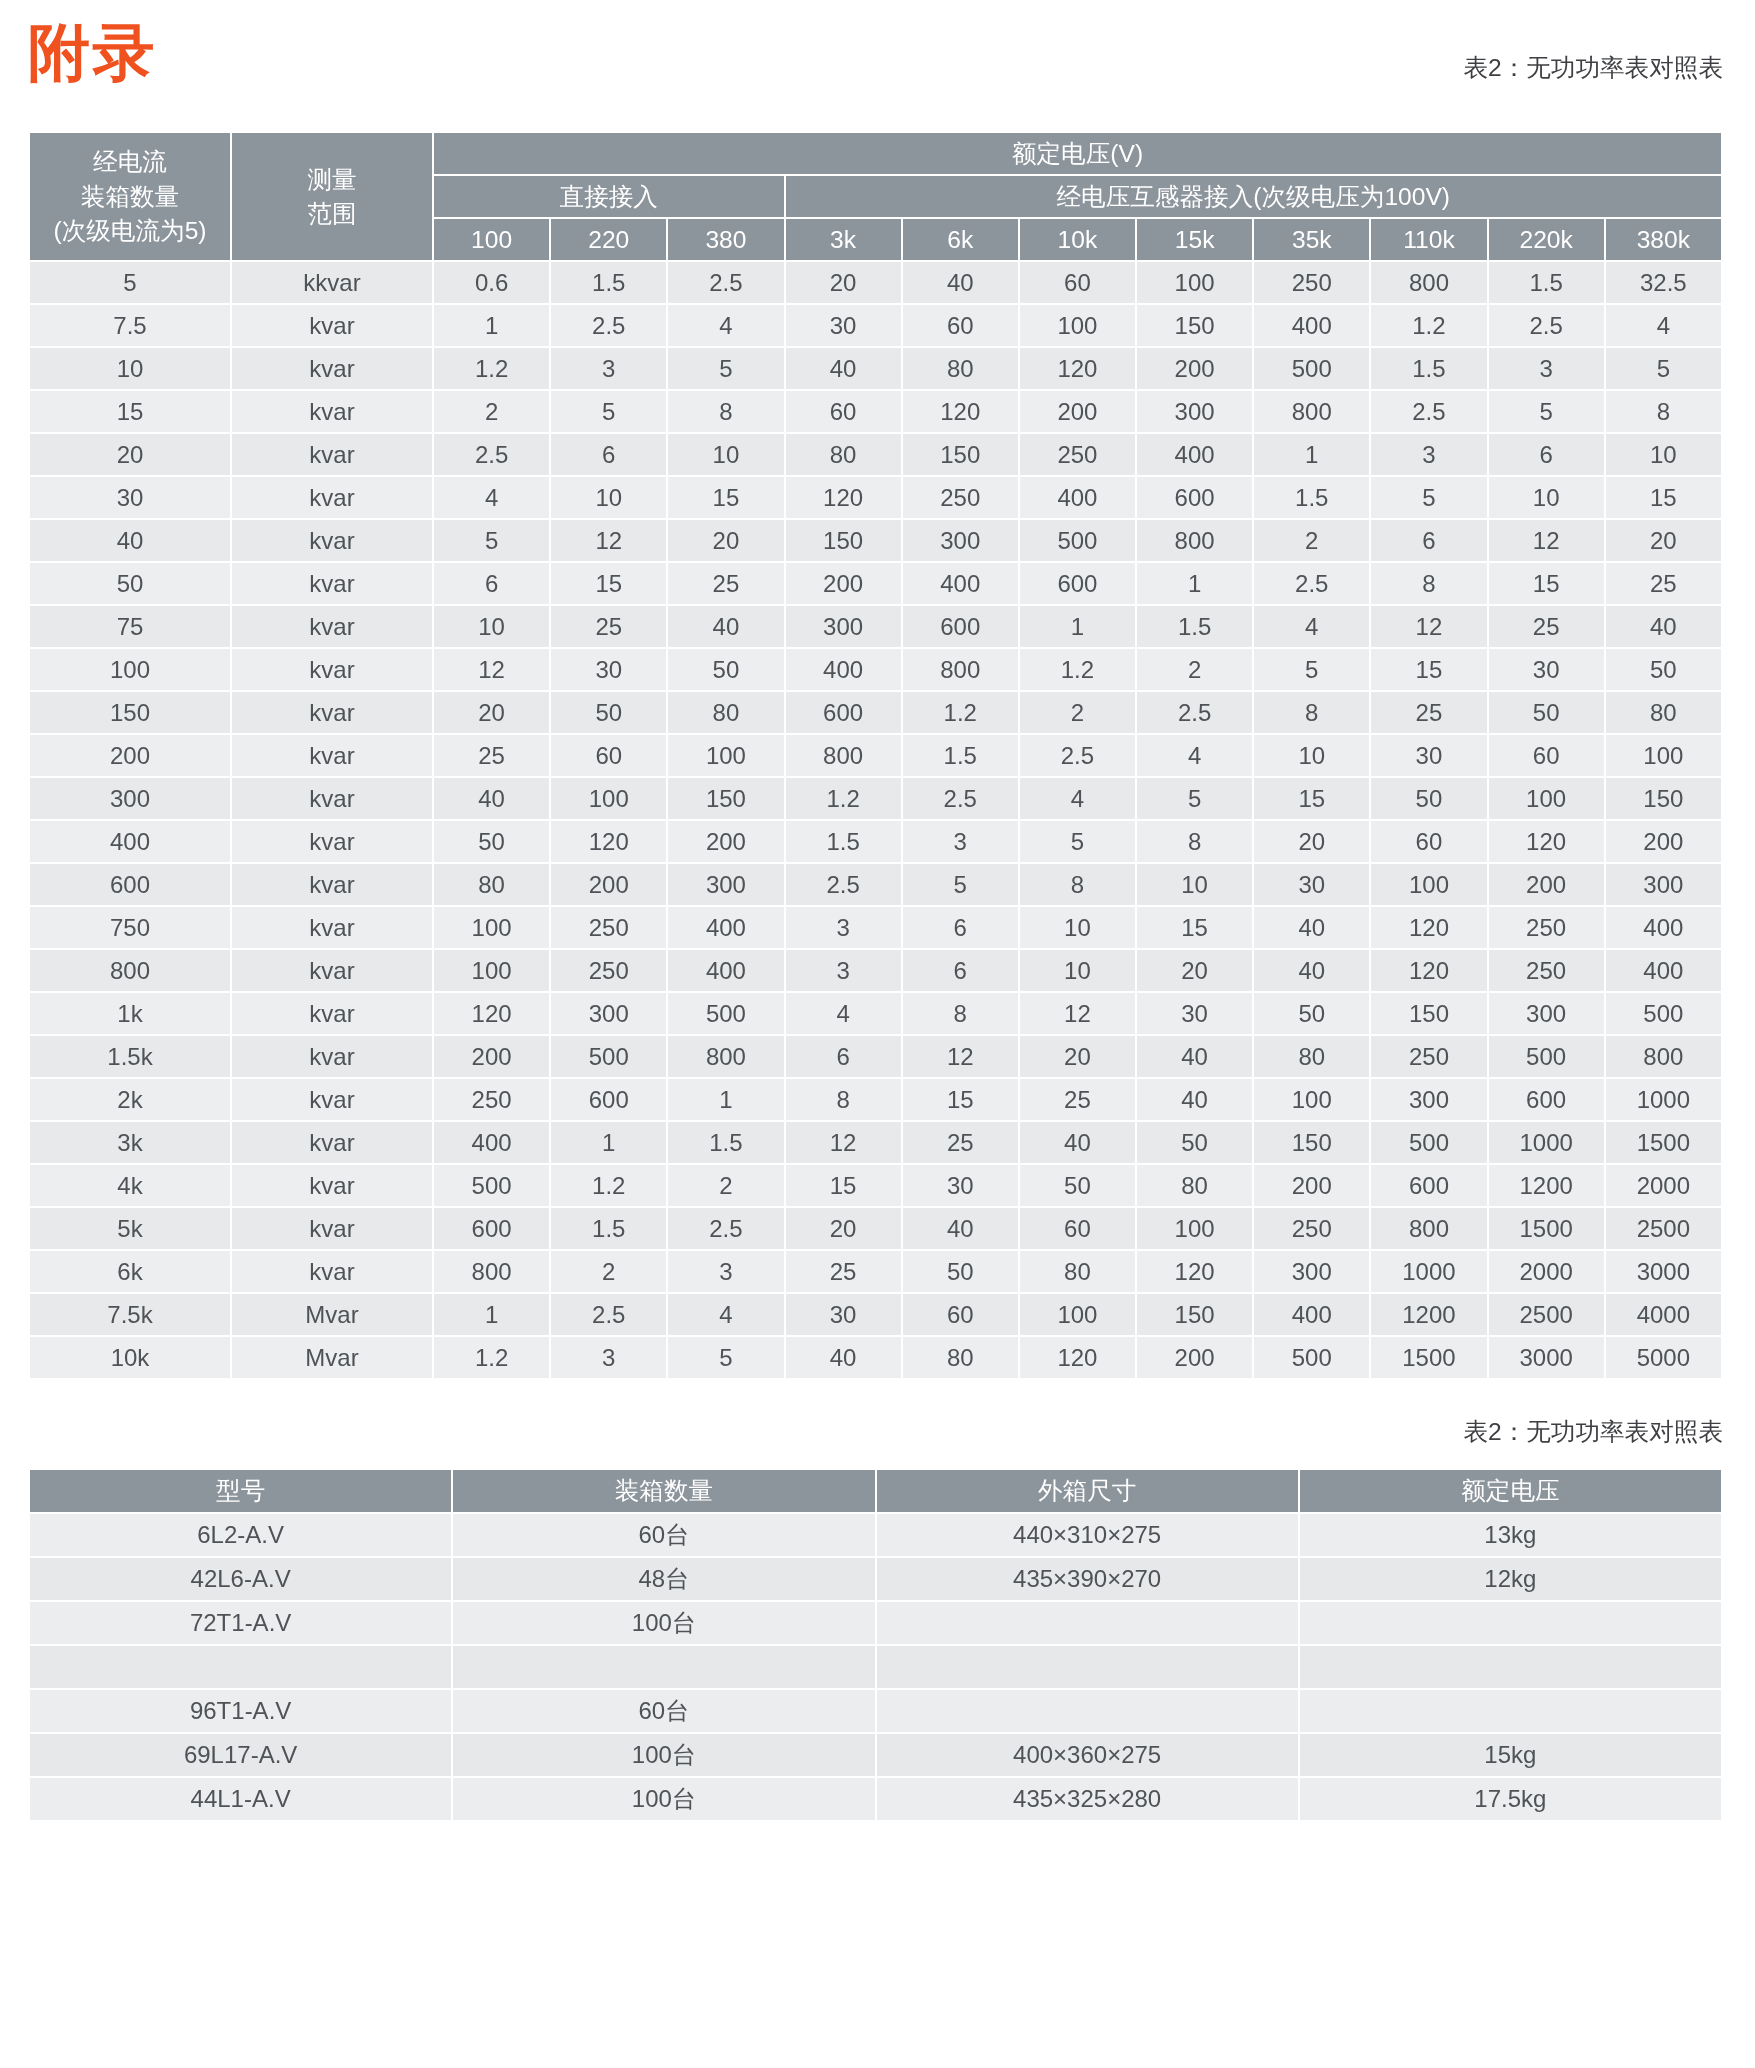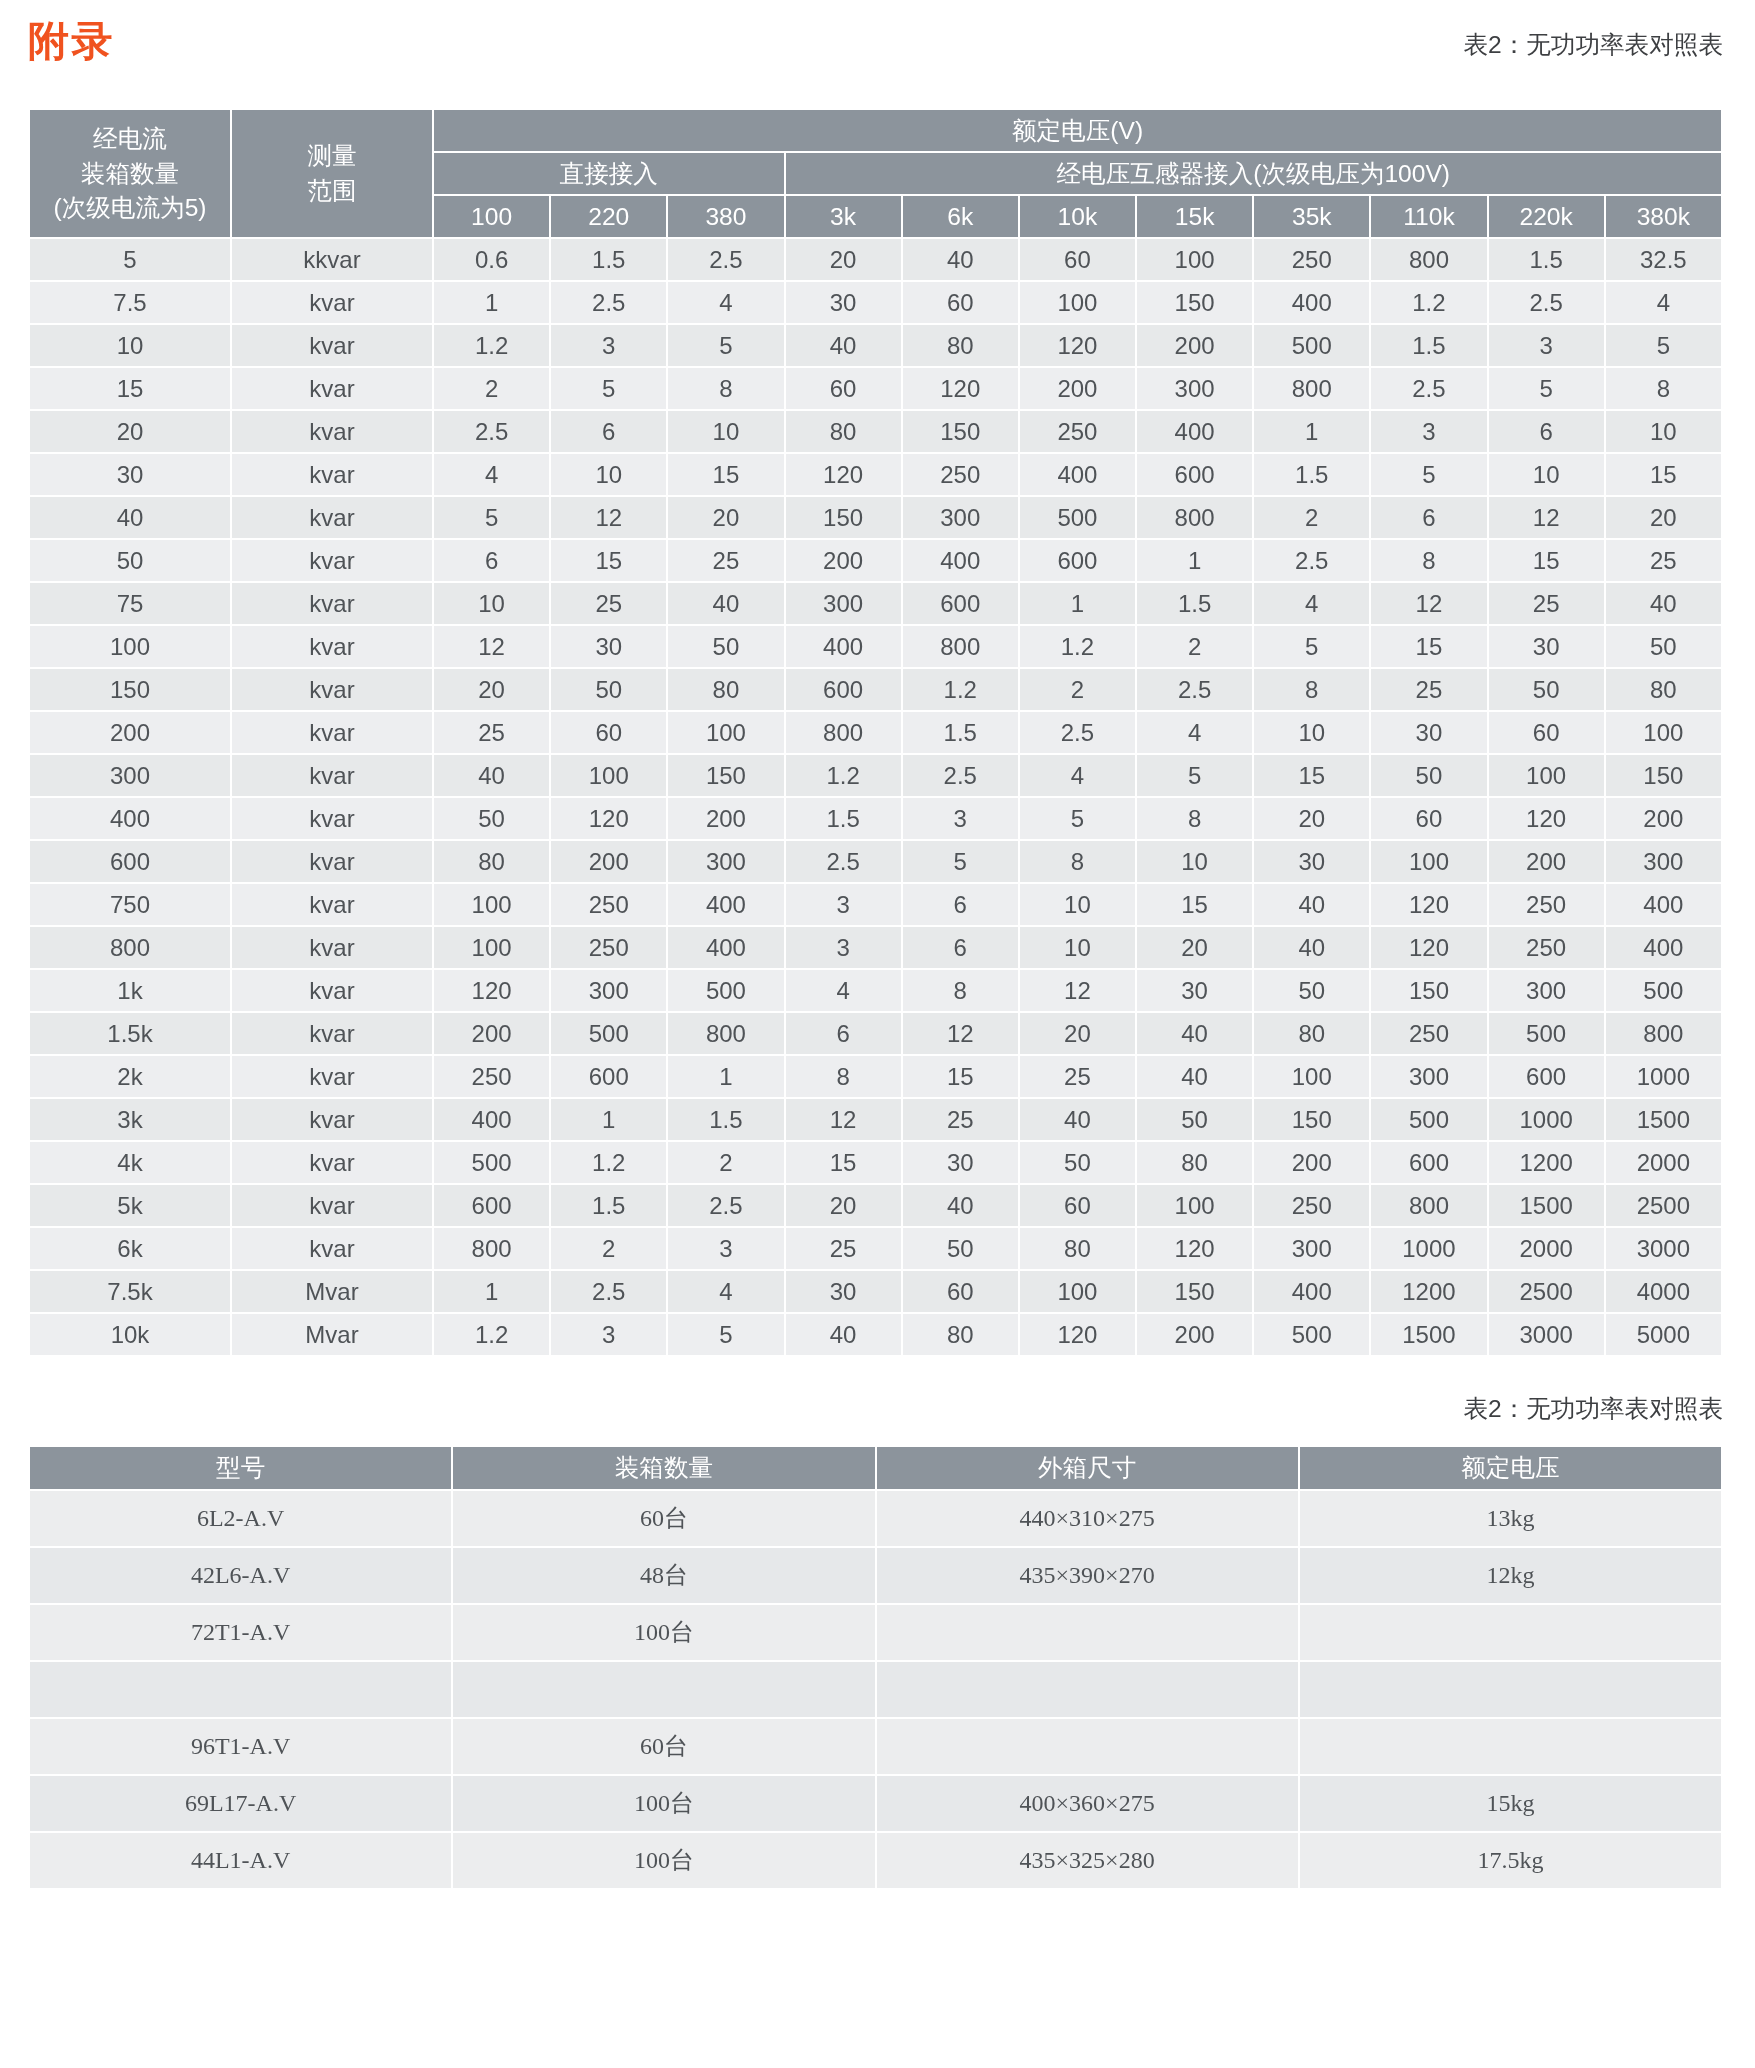--- a/index.html
+++ b/index.html
@@ -9,21 +9,21 @@
     font-family:"Liberation Sans", sans-serif;
     overflow:hidden;
   }
   .page { padding:19.3px 33px 0 28px; }
 
   .topbar {
     display:flex; justify-content:space-between; align-items:flex-end;
     margin-bottom:44px;
   }
   .title {
-    font-size:41px; font-weight:bold; color:#F0521F; letter-spacing:2.6px;
+    font-size:62px; font-weight:bold; color:#F0521F; letter-spacing:2.6px;
     line-height:1.1;
   }
   .caption {
     font-size:24.6px; color:#3D3F42; padding-bottom:3.5px;
   }
 
   table { border-collapse:collapse; width:100%; table-layout:fixed; }
   th, td {
     border:2.6px solid #ffffff;
     text-align:center; vertical-align:middle;
@@ -40,21 +40,21 @@
   .t1 tbody tr:nth-child(odd)  td { background:#E7E9EA; }
   .t1 tbody tr:nth-child(even) td { background:#EDEEF0; }
   .t1 col.cwide { width:202px; }
 
   .caption2 {
     text-align:right; margin:35px 0 19.3px;
     font-size:24.6px; color:#3D3F42;
   }
 
   .t2 thead th { height:44px; }
-  .t2 td { height:57px;font-family:Liberation Serif, serif; }
+  .t2 td { height:44px; }
   .t2 tbody tr:nth-child(odd)  td { background:#ECEDEE; }
   .t2 tbody tr:nth-child(even) td { background:#E6E8EA; }
 </style>
 </head>
 <body>
 
 <div class="page">
 
   <div class="topbar">
     <div class="title">附录</div>

